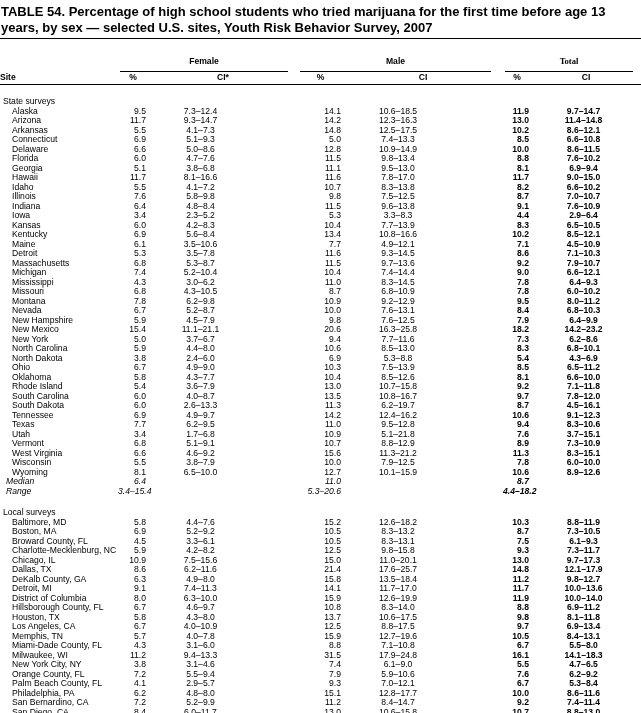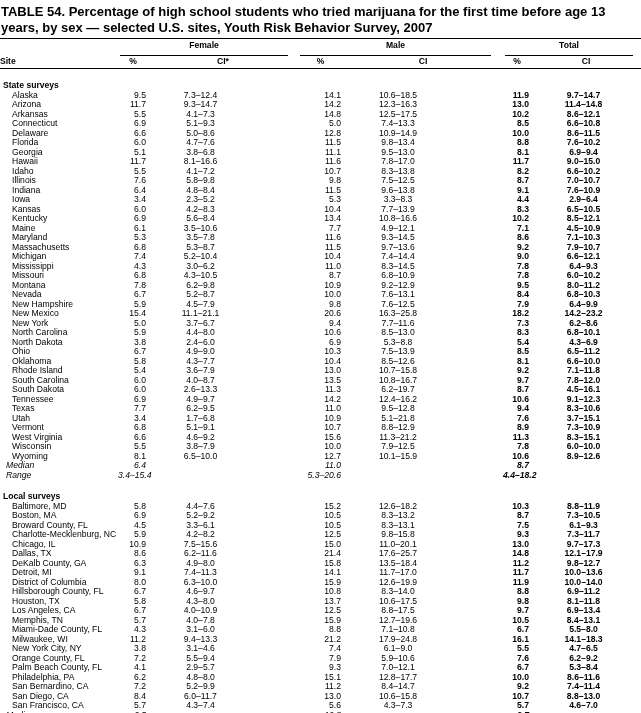--- a/index.html
+++ b/index.html
@@ -34,30 +34,30 @@
     vertical-align: bottom;
   }
   thead th { font-weight: bold; }
   tr.group-row th { padding-top: 2px; }
   .group .rule {
     border-bottom: 1px solid #000;
     text-align: center;
     padding-bottom: 4px;
   }
   .rule.gf { margin: 0 10px 0 2px; }
-  .rule.gm { margin: 0 12px 0 2px; }
-  .rule.gt { margin: 0 8px 0 2px; }
+  .rule.gm { margin: 16px 12px 0 2px; }
+  .rule.gt { margin: 0 8px 0 2px; font-family: Liberation Serif, serif; }
   tr.colhead-row th { border-bottom: 1px solid #000; padding: 1px 0 2px 0; }
   th.site-h { padding-left: 4px; margin-top: 15px; }
   .pct   { text-align: right;  padding-right: 2px; }
   .ci-f  { text-align: center; padding-right: 45px; }
   .ci-m  { text-align: center; padding-right: 50px; }
   .ci-t  { text-align: center; padding-right: 5px; }
   td.site { padding-left: 12px; }
-  td.section-label { font-weight: bold; padding-left: 3px; padding-top: 12px; }
+  td.section-label { font-weight: normal; padding-left: 3px; padding-top: 12px; }
   tr.stat-row td { font-style: italic; }
   td.stat-label { padding-left: 6px; }
   .total { font-weight: bold; }
   .footnote { font-size: 8px; padding: 4px 0 0 2px; }
 </style>
 </head>
 <body>
 
 <div class="page">
   <div class="title">TABLE 54. Percentage of high school students who tried marijuana for the first time before age 13 years, by sex — selected U.S. sites, Youth Risk Behavior Survey, 2007</div>
@@ -228,21 +228,21 @@
         <tr>
           <td class="site">Maine</td>
           <td class="pct">6.1</td>
           <td class="ci-f">3.5–10.6</td>
           <td class="pct">7.7</td>
           <td class="ci-m">4.9–12.1</td>
           <td class="pct total">7.1</td>
           <td class="ci-t total">4.5–10.9</td>
         </tr>
         <tr>
-          <td class="site">Maryland</td>
+          <td class="site">Detroit</td>
           <td class="pct">5.3</td>
           <td class="ci-f">3.5–7.8</td>
           <td class="pct">11.6</td>
           <td class="ci-m">9.3–14.5</td>
           <td class="pct total">8.6</td>
           <td class="ci-t total">7.1–10.3</td>
         </tr>
         <tr>
           <td class="site">Massachusetts</td>
           <td class="pct">6.8</td>
@@ -594,21 +594,21 @@
           <td class="ci-f">3.1–6.0</td>
           <td class="pct">8.8</td>
           <td class="ci-m">7.1–10.8</td>
           <td class="pct total">6.7</td>
           <td class="ci-t total">5.5–8.0</td>
         </tr>
         <tr>
           <td class="site">Milwaukee, WI</td>
           <td class="pct">11.2</td>
           <td class="ci-f">9.4–13.3</td>
-          <td class="pct">21.2</td>
+          <td class="pct">31.5</td>
           <td class="ci-m">17.9–24.8</td>
           <td class="pct total">16.1</td>
           <td class="ci-t total">14.1–18.3</td>
         </tr>
         <tr>
           <td class="site">New York City, NY</td>
           <td class="pct">3.8</td>
           <td class="ci-f">3.1–4.6</td>
           <td class="pct">7.4</td>
           <td class="ci-m">6.1–9.0</td>

